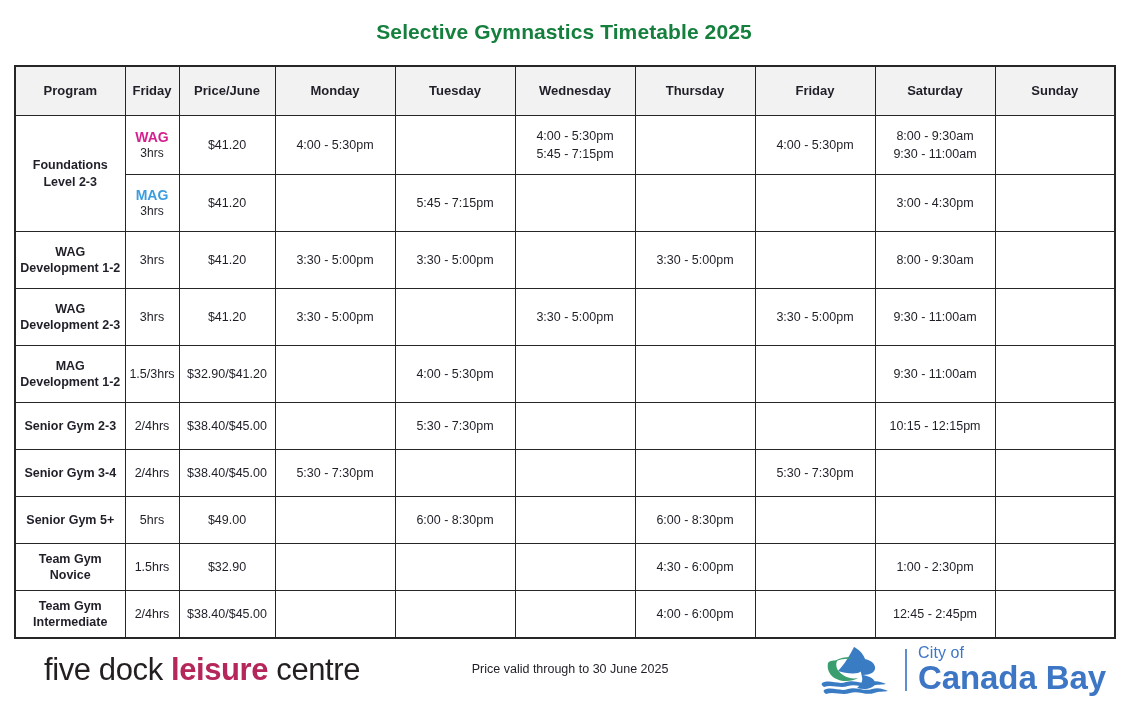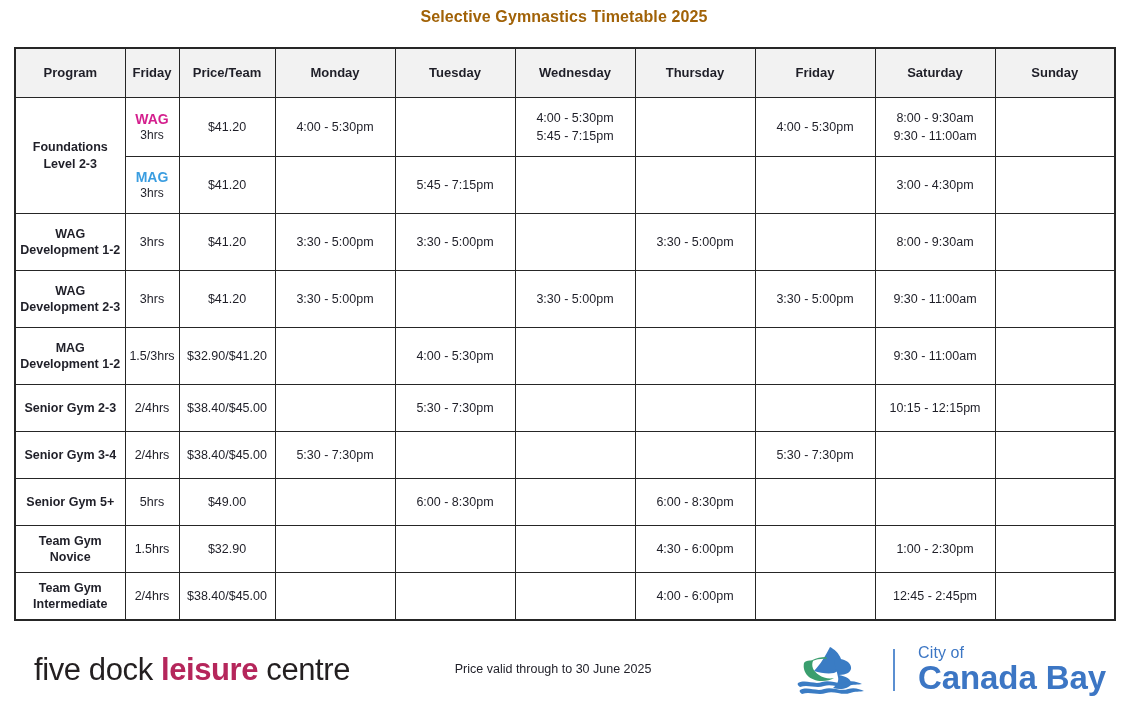--- a/index.html
+++ b/index.html
@@ -17,24 +17,24 @@
   .page {
     position: relative;
     width: 1128px;
     height: 711px;
     box-sizing: border-box;
   }
 
   
   .title {
     text-align: center;
-    font-size: 16px;
-    font-weight: bold;
-    color: #a16207;
-    padding-top: 8px;
+    font-size: 21px;
+    font-weight: bold;
+    color: #15803d;
+    padding-top: 20px;
     letter-spacing: 0.1px;
   }
 
   
   .table-wrap {
     padding: 21px 14px 0 14px;
   }
   table.timetable {
     width: 1100px;
     border-collapse: collapse;
@@ -107,21 +107,21 @@
   
   .footer {
     position: absolute;
     left: 0;
     right: 0;
     bottom: 0;
     height: 76px;
     display: flex;
     align-items: center;
     justify-content: space-between;
-    padding: 0 22px 6px 34px;
+    padding: 0 22px 6px 44px;
     box-sizing: border-box;
   }
   .fdlc-logo {
     font-size: 31px;
     white-space: nowrap;
     letter-spacing: -0.4px;
   }
   .fdlc-logo .light { color: #231f20; font-weight: 300; }
   .fdlc-logo .bold  { color: #b5265b; font-weight: bold; }
 
@@ -131,21 +131,21 @@
     color: #1f1f28;
     line-height: 1.55;
     margin-left: -40px;
   }
   .footer-note span { display: block; }
 
   
   .cb-logo {
     display: flex;
     align-items: center;
-    gap: 23px;
+    gap: 11px;
   }
   .cb-mark {
     width: 74px;
     height: 54px;
     display: block;
   }
   .cb-divider {
     width: 2px;
     height: 42px;
     background: #5b8fd1;
@@ -185,21 +185,21 @@
           <col class="c-day">
           <col class="c-day">
         <col class="c-day">
           <col class="c-day">
           <col class="c-day">
       </colgroup>
       <thead>
         <tr>
           <th>Program</th>
           <th>Friday</th>
-          <th>Price/Team</th>
+          <th>Price/June</th>
           <th>Monday</th>
           <th>Tuesday</th>
           <th>Wednesday</th>
           <th>Thursday</th>
           <th>Friday</th>
           <th>Saturday</th>
           <th>Sunday</th>
         </tr>
       </thead>
       <tbody id="tbody">

